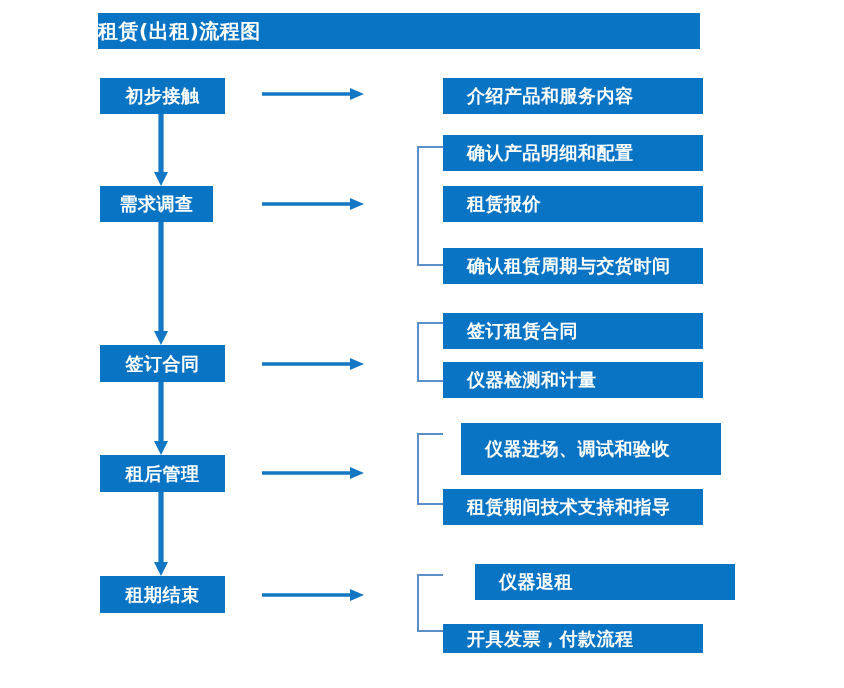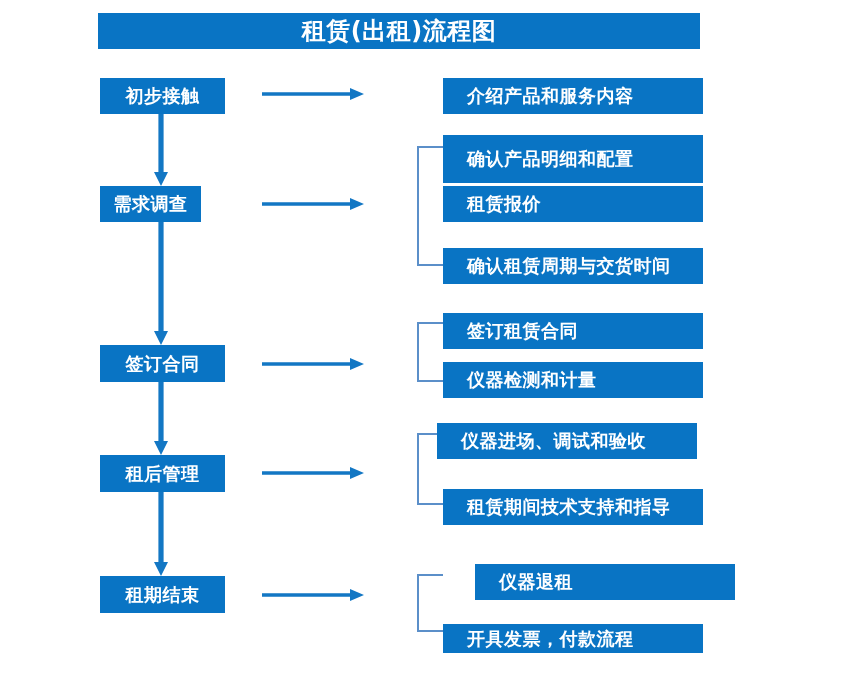--- a/index.html
+++ b/index.html
@@ -26,22 +26,22 @@
     color: #ffffff;
     display: flex;
     align-items: center;
     box-sizing: border-box;
     font-weight: 700;
     letter-spacing: 0.5px;
     line-height: 1;
     white-space: nowrap;
   }
   .title-box {
-    justify-content: center;
-    font-size: 24px;
+    justify-content: flex-start;
+    font-size: 20px;
   }
   .stage-box {
     justify-content: center;
     font-size: 18px;
   }
   .detail-box {
     justify-content: flex-start;
     padding-left: 24px;
     font-size: 18px;
   }
@@ -84,33 +84,33 @@
   <div class="box detail-box" style="left:443px; top:78px; width:260px; height:36px;">
     <span>介绍产品和服务内容</span>
   </div>
 
   <div class="v-arrow" style="left:153px; top:114px; height:72px;">
     <svg width="16" height="72" viewBox="0 0 16 72" aria-hidden="true">
       <path d="M5.4 0 H10.6 V58 H15 L8 72 L1 58 H5.4 Z" fill="#1377C4"></path>
     </svg>
   </div>
 
-  <div class="box stage-box" style="left:100px; top:186px; width:101px; height:36px;">
+  <div class="box stage-box" style="left:100px; top:186px; width:113px; height:36px;">
     <span>需求调查</span>
   </div>
 
   <div class="h-arrow" style="left:262px; top:197px; width:102px;">
     <svg width="102" height="14" viewBox="0 0 102 14" aria-hidden="true">
       <path d="M0 5.2 H88 V1 L102 7 L88 13 V8.8 H0 Z" fill="#1377C4"></path>
     </svg>
   </div>
 
   <div class="bracket" style="left:417px; top:146px; width:26px; height:120px;"></div>
 
-  <div class="box detail-box" style="left:443px; top:135px; width:260px; height:48px;">
+  <div class="box detail-box" style="left:443px; top:135px; width:260px; height:36px;">
     <span>确认产品明细和配置</span>
   </div>
 
   <div class="box detail-box" style="left:443px; top:248px; width:260px; height:36px;">
     <span>确认租赁周期与交货时间</span>
   </div>
 
   <div class="box detail-box" style="left:443px; top:186px; width:260px; height:36px;">
     <span>租赁报价</span>
   </div>
@@ -152,21 +152,21 @@
   </div>
 
   <div class="h-arrow" style="left:262px; top:466px; width:102px;">
     <svg width="102" height="14" viewBox="0 0 102 14" aria-hidden="true">
       <path d="M0 5.2 H88 V1 L102 7 L88 13 V8.8 H0 Z" fill="#1377C4"></path>
     </svg>
   </div>
 
   <div class="bracket" style="left:417px; top:433px; width:26px; height:72px;"></div>
 
-  <div class="box detail-box" style="left:437px; top:423px; width:260px; height:36px;">
+  <div class="box detail-box" style="left:461px; top:423px; width:260px; height:52px;">
     <span>仪器进场、调试和验收</span>
   </div>
 
   <div class="box detail-box" style="left:443px; top:489px; width:260px; height:36px;">
     <span>租赁期间技术支持和指导</span>
   </div>
 
   <div class="v-arrow" style="left:153px; top:492px; height:84px;">
     <svg width="16" height="84" viewBox="0 0 16 84" aria-hidden="true">
       <path d="M5.4 0 H10.6 V70 H15 L8 84 L1 70 H5.4 Z" fill="#1377C4"></path>

